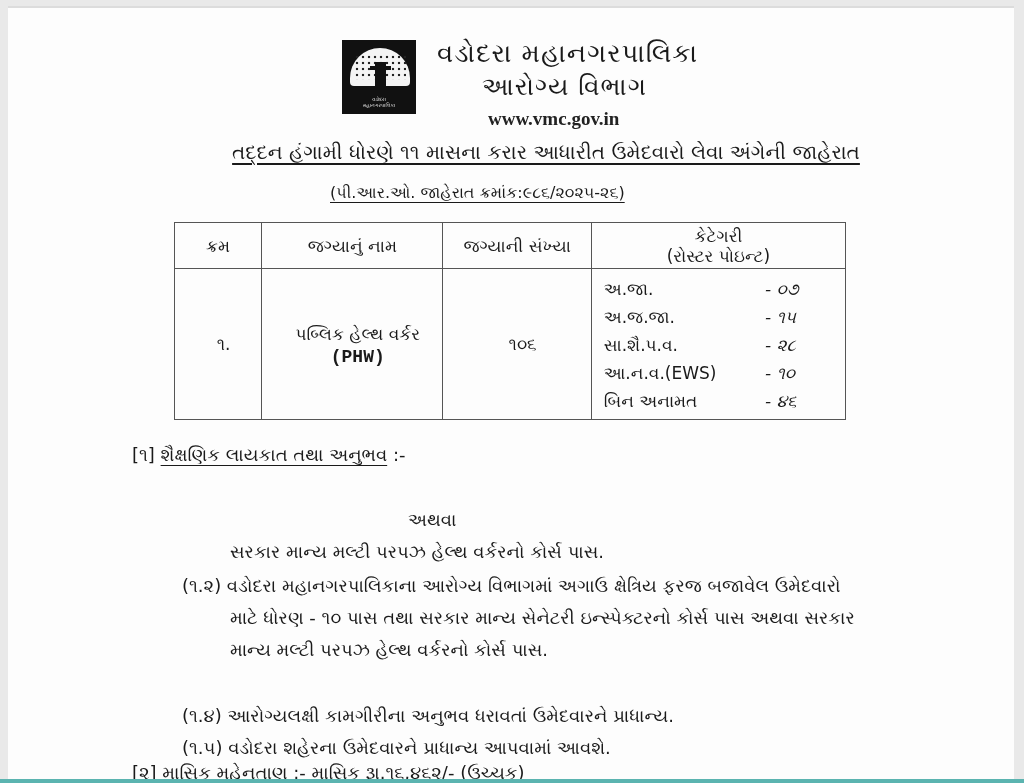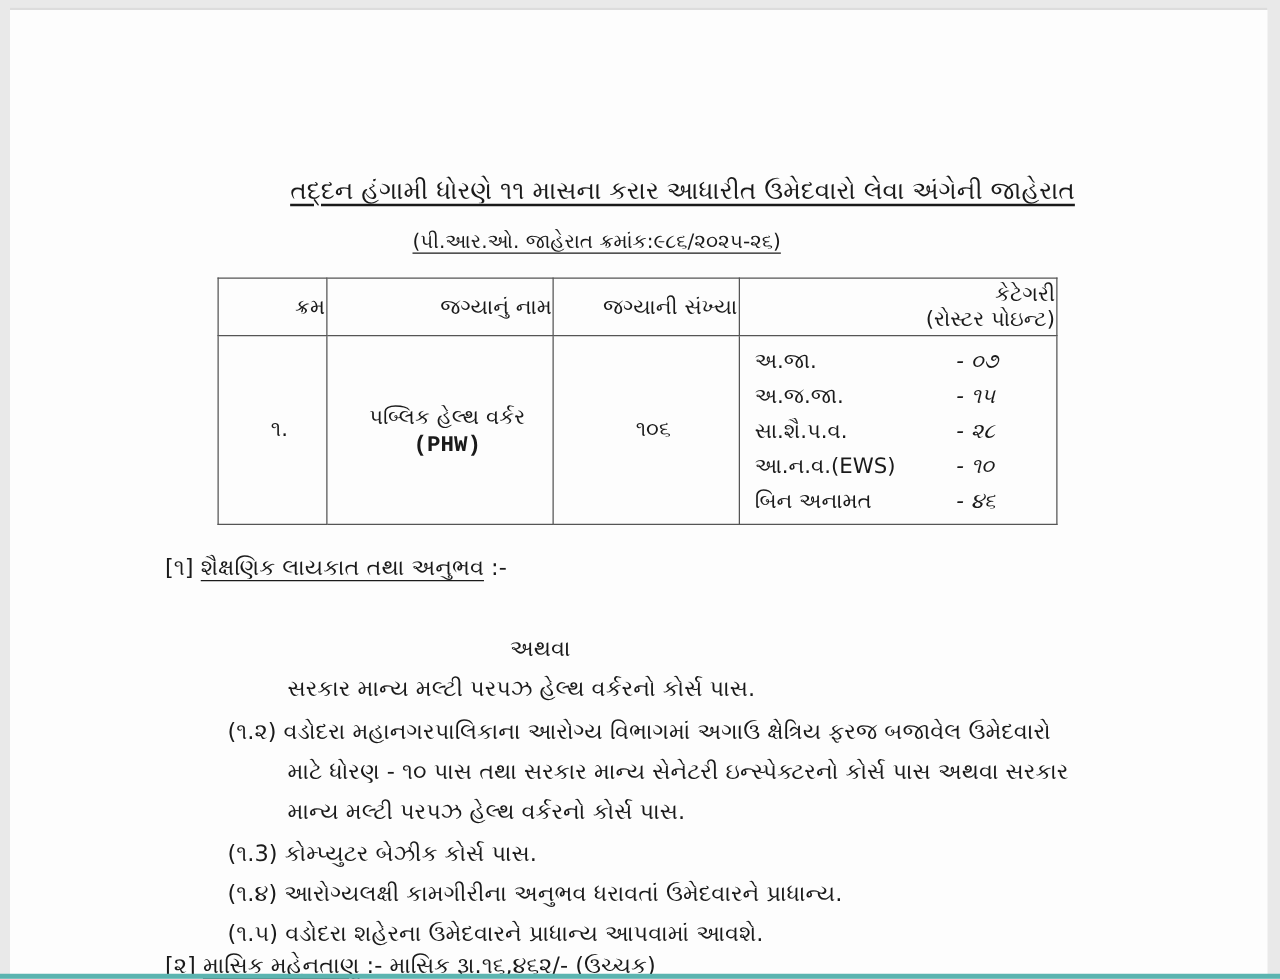--- a/index.html
+++ b/index.html
@@ -38,37 +38,52 @@
   .website { position:absolute; left:146px; top:72px; font-family:"Liberation Serif","DejaVu Serif",serif;
     font-size:19px; font-weight:bold; color:#222; white-space:nowrap; }
 
   .title { position:absolute; left:208px; top:138px; width:676px; text-align:center;
     font-size:20px; text-decoration:underline; text-underline-offset:4px; white-space:nowrap; }
   .subtitle { position:absolute; left:330px; top:181px; width:430px; 
     font-size:16px; text-decoration:underline; text-underline-offset:4px; white-space:nowrap; }
 
   table.posts { position:absolute; left:174px; top:220px; border-collapse:collapse; width:672px; }
   table.posts td, table.posts th { border:1.5px solid #555; font-weight:normal; font-size:17px; }
-  table.posts th { height:43px; text-align:right; vertical-align:middle; line-height:20px; }
+  table.posts th { height:43px; text-align:center; vertical-align:middle; line-height:20px; }
   table.posts td { text-align:center; vertical-align:middle;padding-left:12px; }
   .col-sr { width:86px; } .col-name { width:182px; } .col-count { width:148px; } .col-cat { width:254px; }
   td.cat-cell { text-align:left !important; padding:6px 8px 4px 12px; }
   .cat-row { display:flex; justify-content:space-between; height:28px; line-height:28px; font-size:17px; }
   .cat-row .cat-val { width:72px;font-style:italic; }
   .post-name { line-height:26px; }
   .post-abbr { font-family:Liberation Mono, monospace; font-weight:bold; font-size:18px; }
 
   .section { position:absolute; font-size:18px; white-space:nowrap; }
   .section .u { text-decoration:underline; text-underline-offset:4px; }
   .item { position:absolute; font-size:18px; white-space:nowrap; line-height:32px; }
 </style>
 </head>
 <body>
 
 <div class="page">
+  <div class="header">
+    <div class="logo">
+      <div class="canopy"></div>
+      <div class="dots"></div>
+      <div class="trunk-bar"></div>
+      <div class="trunk"></div>
+      <div class="caption">
+        <div>વડોદરા</div>
+        <div>મહાનગરપાલિકા</div>
+      </div>
+    </div>
+    <div class="org-name">વડોદરા મહાનગરપાલિકા</div>
+    <div class="dept-name">આરોગ્ય વિભાગ</div>
+    <div class="website">www.vmc.gov.in</div>
+  </div>
 
   <div class="title" style="left:200px;top:132px;">તદ્દન હંગામી ધોરણે ૧૧ માસના કરાર આધારીત ઉમેદવારો લેવા  અંગેની જાહેરાત</div>
   <div class="subtitle" style="left:322px;top:175px;">(પી.આર.ઓ. જાહેરાત ક્રમાંક:૯૮૬/૨૦૨૫-૨૬)</div>
 
   <table class="posts" style="left:166px;top:214px;">
     <tbody>
         <tr>
       <th class="col-sr">ક્રમ</th>
       <th class="col-name">જગ્યાનું નામ</th>
       <th class="col-count">જગ્યાની સંખ્યા</th>
@@ -112,21 +127,20 @@
 
   <div class="section" style="left:124px;top:436px;">
     <span>[૧]</span>
     <span class="u">શૈક્ષણિક લાયકાત તથા અનુભવ</span><span> :-</span>
   </div>
   <div class="item" style="left:400px;top:496px;">અથવા</div>
   <div class="item" style="left:222px;top:528px;">સરકાર માન્ય મલ્ટી પરપઝ હેલ્થ વર્કરનો કોર્સ પાસ.</div>
   <div class="item" style="left:174px;top:562px;">(૧.૨) વડોદરા મહાનગરપાલિકાના આરોગ્ય વિભાગમાં અગાઉ ક્ષેત્રિય ફરજ બજાવેલ ઉમેદવારો</div>
   <div class="item" style="left:222px;top:594px;">માટે ધોરણ - ૧૦ પાસ તથા સરકાર માન્ય સેનેટરી ઇન્સ્પેક્ટરનો કોર્સ પાસ અથવા સરકાર</div>
   <div class="item" style="left:222px;top:626px;">માન્ય મલ્ટી પરપઝ હેલ્થ વર્કરનો કોર્સ પાસ.</div>
-  <div class="item" style="left:174px;top:660px;">(૧.3) કોમ્પ્યુટર બેઝીક કોર્સ પાસ.</div>
   <div class="item" style="left:174px;top:692px;">(૧.૪) આરોગ્યલક્ષી કામગીરીના અનુભવ ધરાવતાં ઉમેદવારને પ્રાધાન્ય.</div>
   <div class="item" style="left:174px;top:724px;">(૧.૫) વડોદરા શહેરના ઉમેદવારને પ્રાધાન્ય આપવામાં આવશે.</div>
 
   <div class="section" style="left:124px;top:754px;">
     <span>[૨]</span>
     <span class="u">માસિક મહેનતાણુ</span><span> :- માસિક રૂા.૧૬,૪૬૨/- (ઉચ્ચક)</span>
   </div>
 </div>
 <div class="bottom-bar"></div>
 

